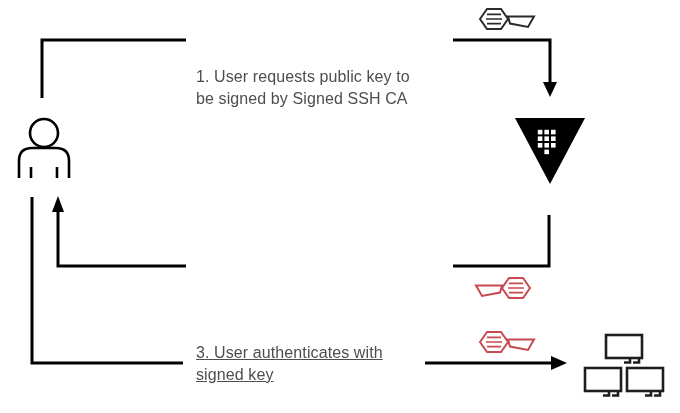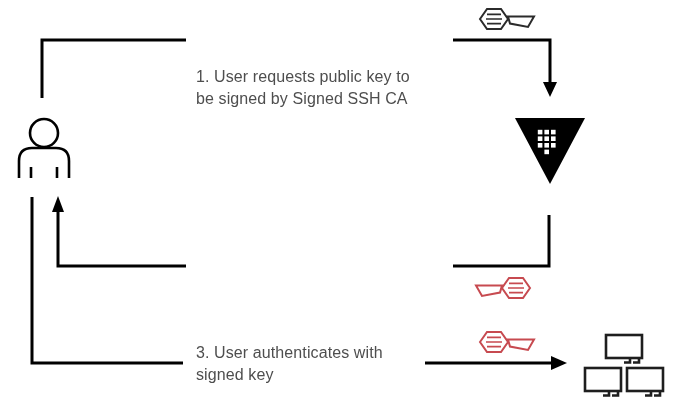--- a/index.html
+++ b/index.html
@@ -97,18 +97,18 @@
         </g>
     </g>
   </svg>
 
   <div class="step" style="left:196px;top:21px;margin-top:45px;">
     <div>1. User requests public key to</div>
     <div>be signed by Signed SSH CA</div>
   </div>
 
 
-  <div class="step" style="left:196px;top:342px;">
+  <div class="step" style="left:196px;top:342px;text-decoration:underline;">
     <div>3. User authenticates with</div>
     <div>signed key</div>
   </div>
 
 </div>
 
 </body></html>

